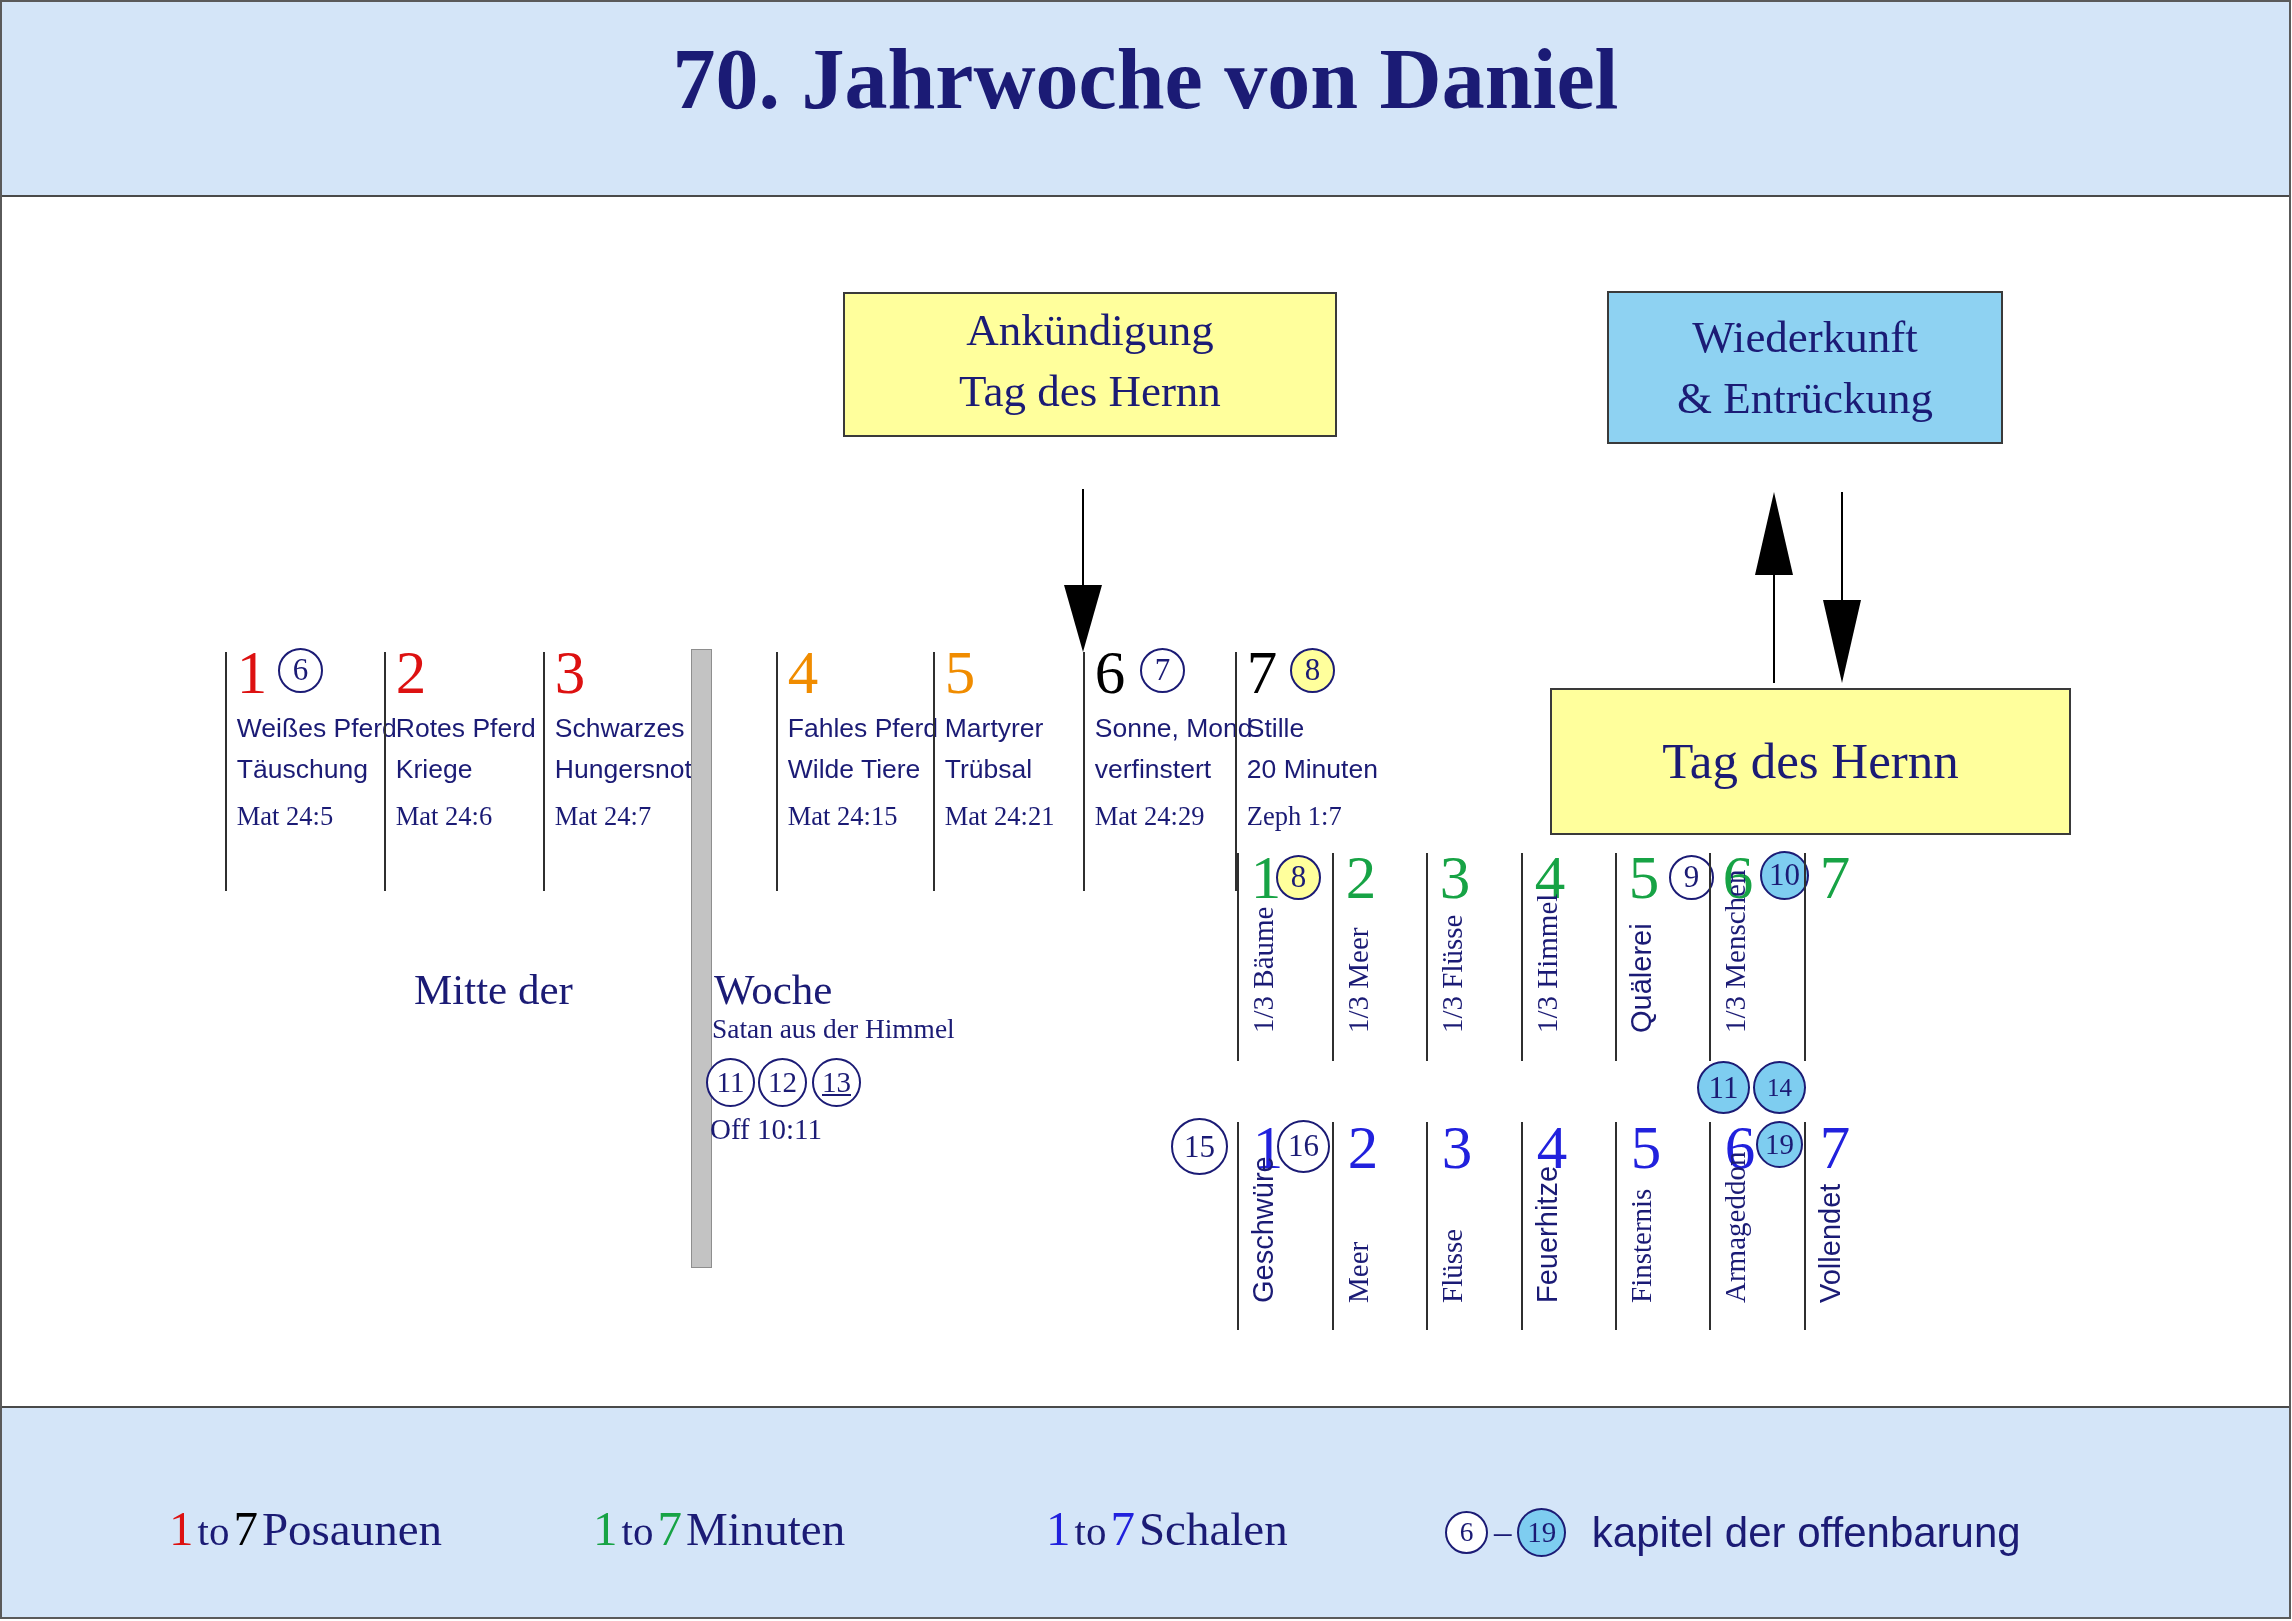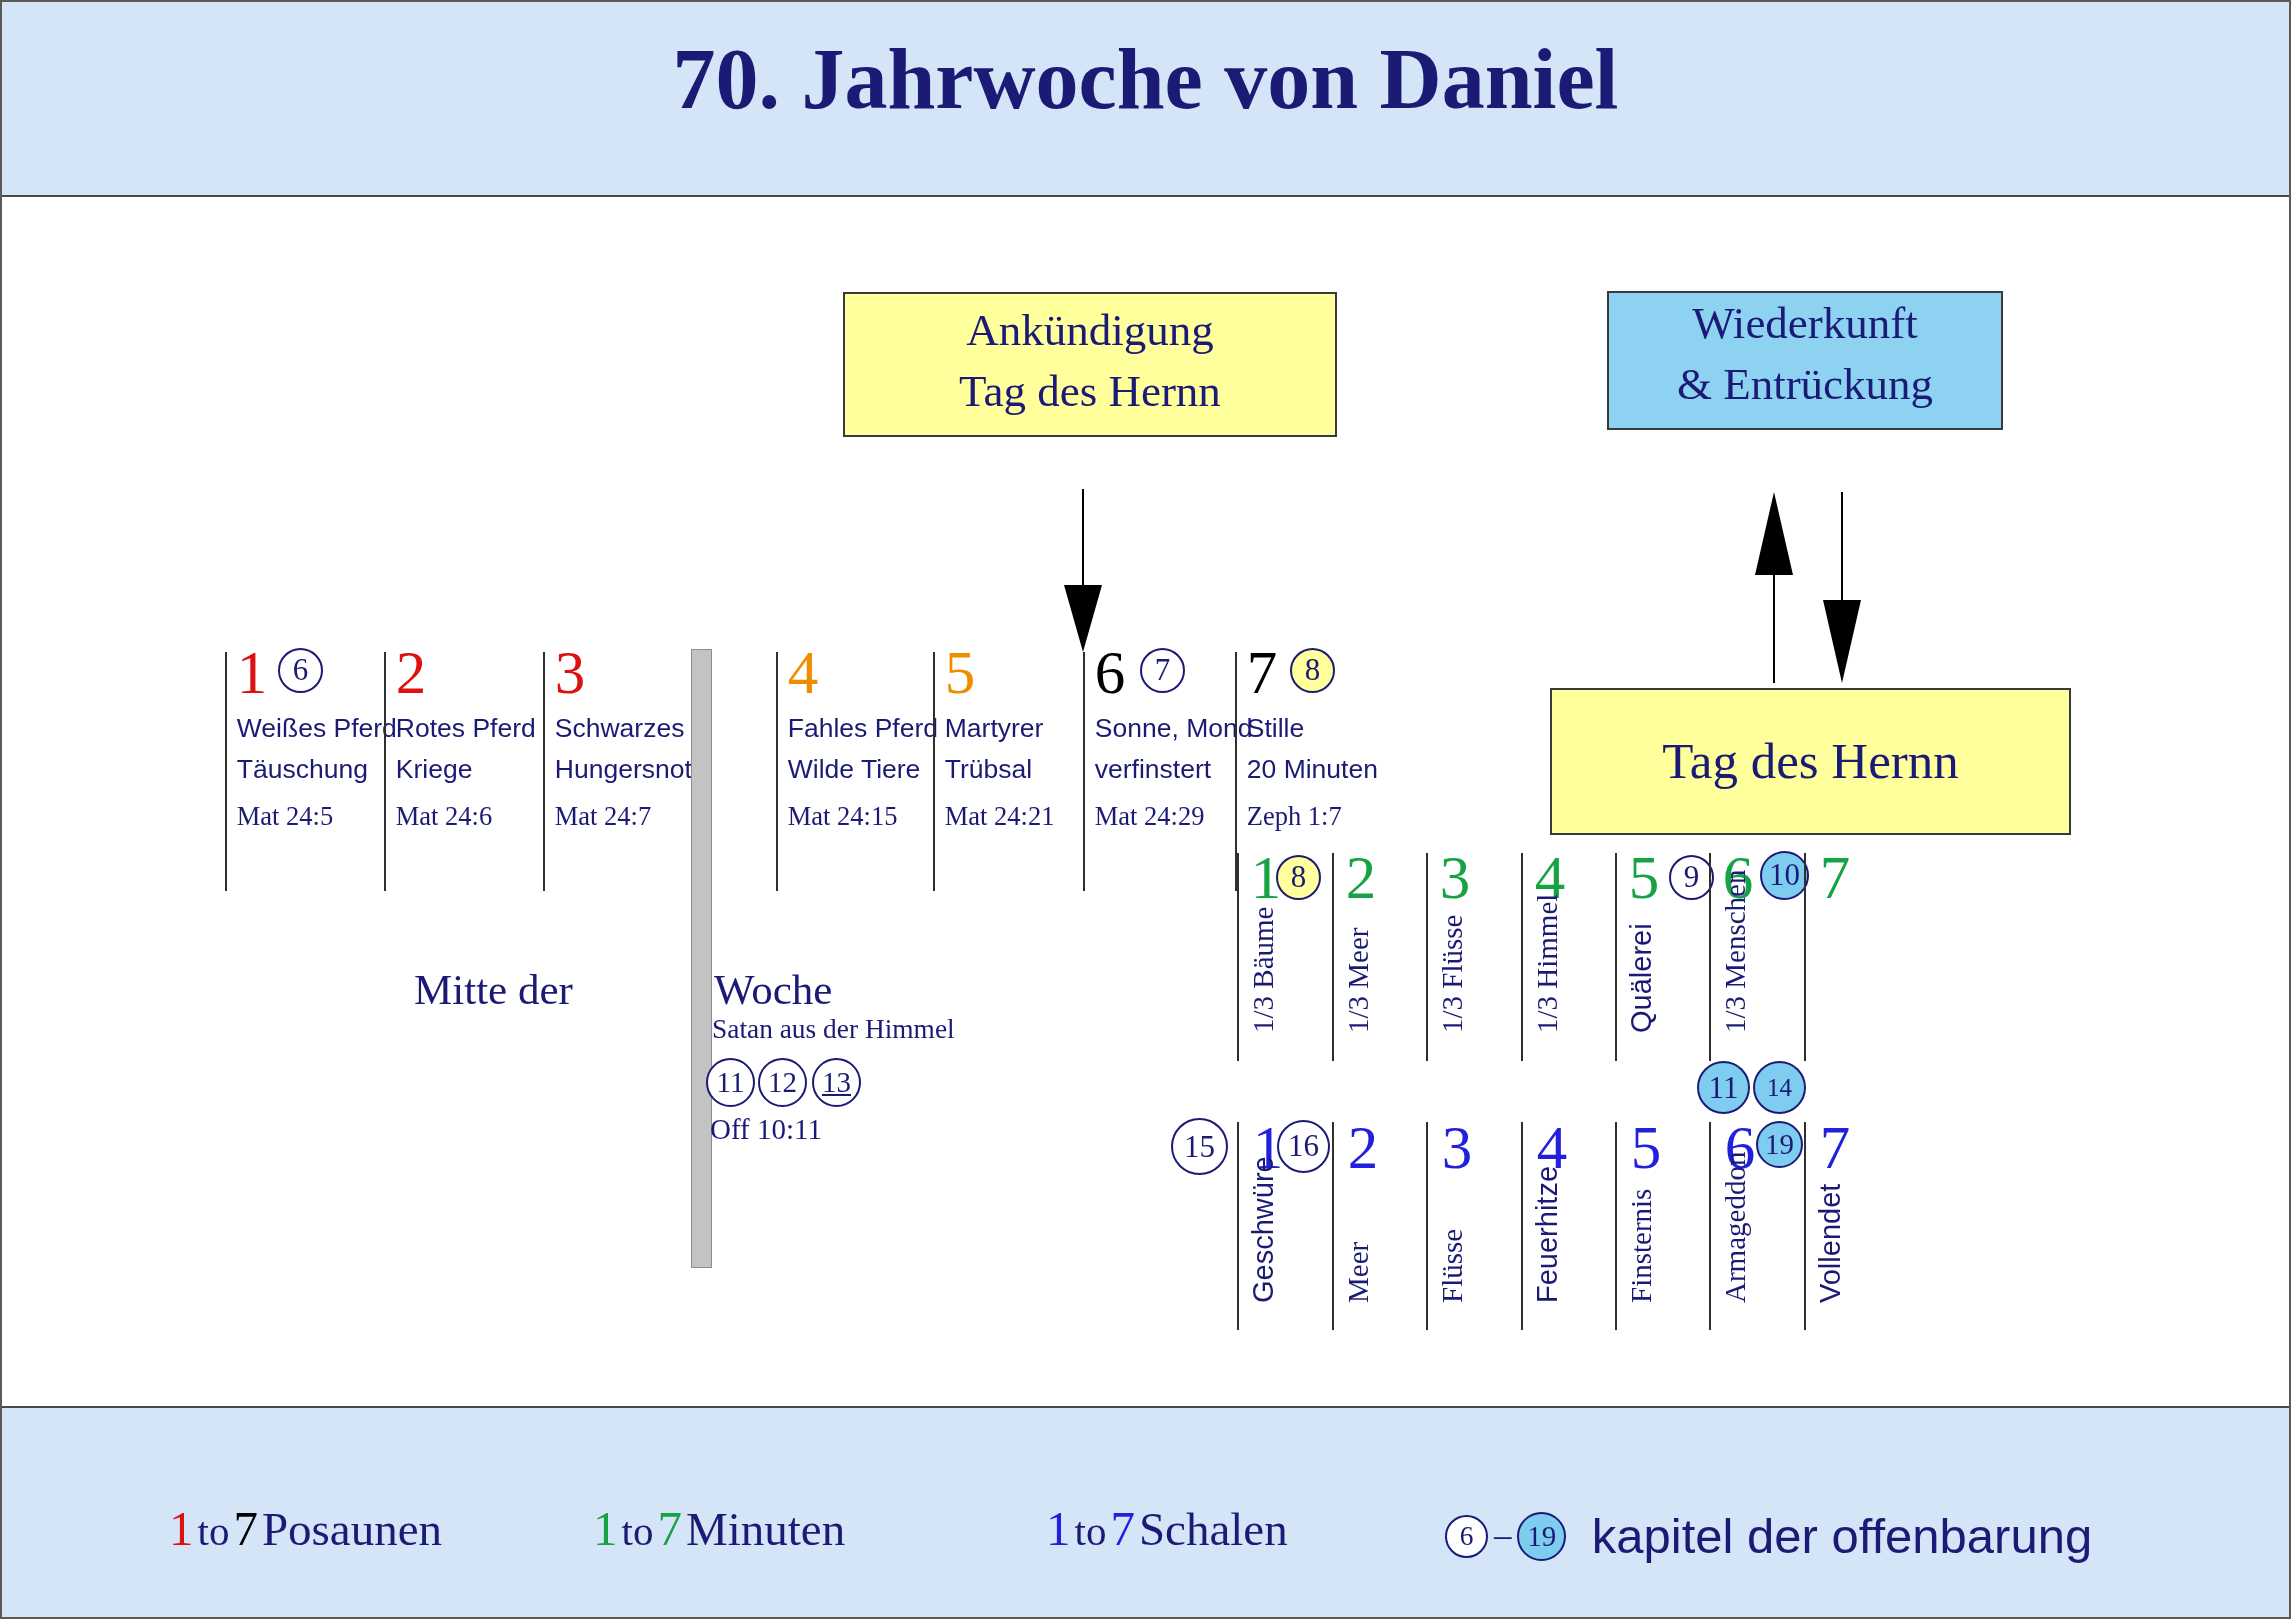--- a/index.html
+++ b/index.html
@@ -12,21 +12,21 @@
         background:#fff;font-family:"Liberation Serif",serif;color:var(--navy);overflow:hidden;}
   .band{position:absolute;left:0;width:100%;background:var(--band);}
   .header{top:0;height:193px;border-bottom:2.9px solid #4a4a4a;}
   .footer{top:1404px;height:209px;border-top:2.9px solid #4a4a4a;}
   .title{position:absolute;left:0;right:0;top:27.4px;text-align:center;
          font-size:86px;font-weight:bold;color:var(--navy);}
   .box{position:absolute;border:2px solid #3a3a3a;text-align:center;color:var(--navy);}
   .box.yellow{background:var(--yellow);}
   .box.sky{background:var(--sky);}
   .boxA{left:841px;top:290px;width:490px;height:135px;font-size:45px;padding-top:5.9px;line-height:61px;}
-  .boxB{left:1605px;top:289px;width:392px;height:135px;font-size:45px;padding-top:0;line-height:61px;}
+  .boxB{left:1605px;top:289px;width:392px;height:135px;font-size:45px;padding-top:14px;line-height:61px;}
   .boxC{left:1548px;top:686px;width:517px;height:143px;font-size:51px;line-height:143px;}
   
   .arr{position:absolute;}
   .stem{position:absolute;width:2.9px;background:#000;}
   .head-down{position:absolute;width:0;height:0;border-left:19.6px solid transparent;
              border-right:19.6px solid transparent;border-top:67px solid #000;}
   .head-up{position:absolute;width:0;height:0;border-left:19.6px solid transparent;
            border-right:19.6px solid transparent;border-bottom:83px solid #000;}
   
   .col{position:absolute;width:162px;}
@@ -56,21 +56,21 @@
   .off{position:absolute;left:708px;top:1111px;font-size:29px;}
   .circ{position:absolute;border:2px solid var(--navy);border-radius:50%;background:#fff;
         display:flex;align-items:center;justify-content:center;color:var(--navy);
         font-family:"Liberation Serif",serif;}
   .circ.bluefill{background:#7ecdf0;}
   
   .lg{position:absolute;top:1498px;white-space:nowrap;}
   .lg .n{font-size:49px;} .lg .w{font-size:41px;color:var(--navy);} .lg .t{font-size:47px;color:var(--navy);}
   .lg4{position:absolute;top:1506px;left:1443px;display:flex;align-items:center;}
   .lg4 .dash{font-size:35px;color:var(--navy);margin:0 5.9px;}
-  .lg4 .cap{font-family:"Liberation Sans",sans-serif;font-size:49px;color:var(--navy);margin-left:25.5px;}
+  .lg4 .cap{font-family:"Liberation Sans",sans-serif;font-size:42px;color:var(--navy);margin-left:25.5px;}
 </style>
 </head>
 <body>
 
 <div class="page">
 
   <div class="band header">
     <div class="title">70. Jahrwoche von Daniel</div>
   </div>
 

